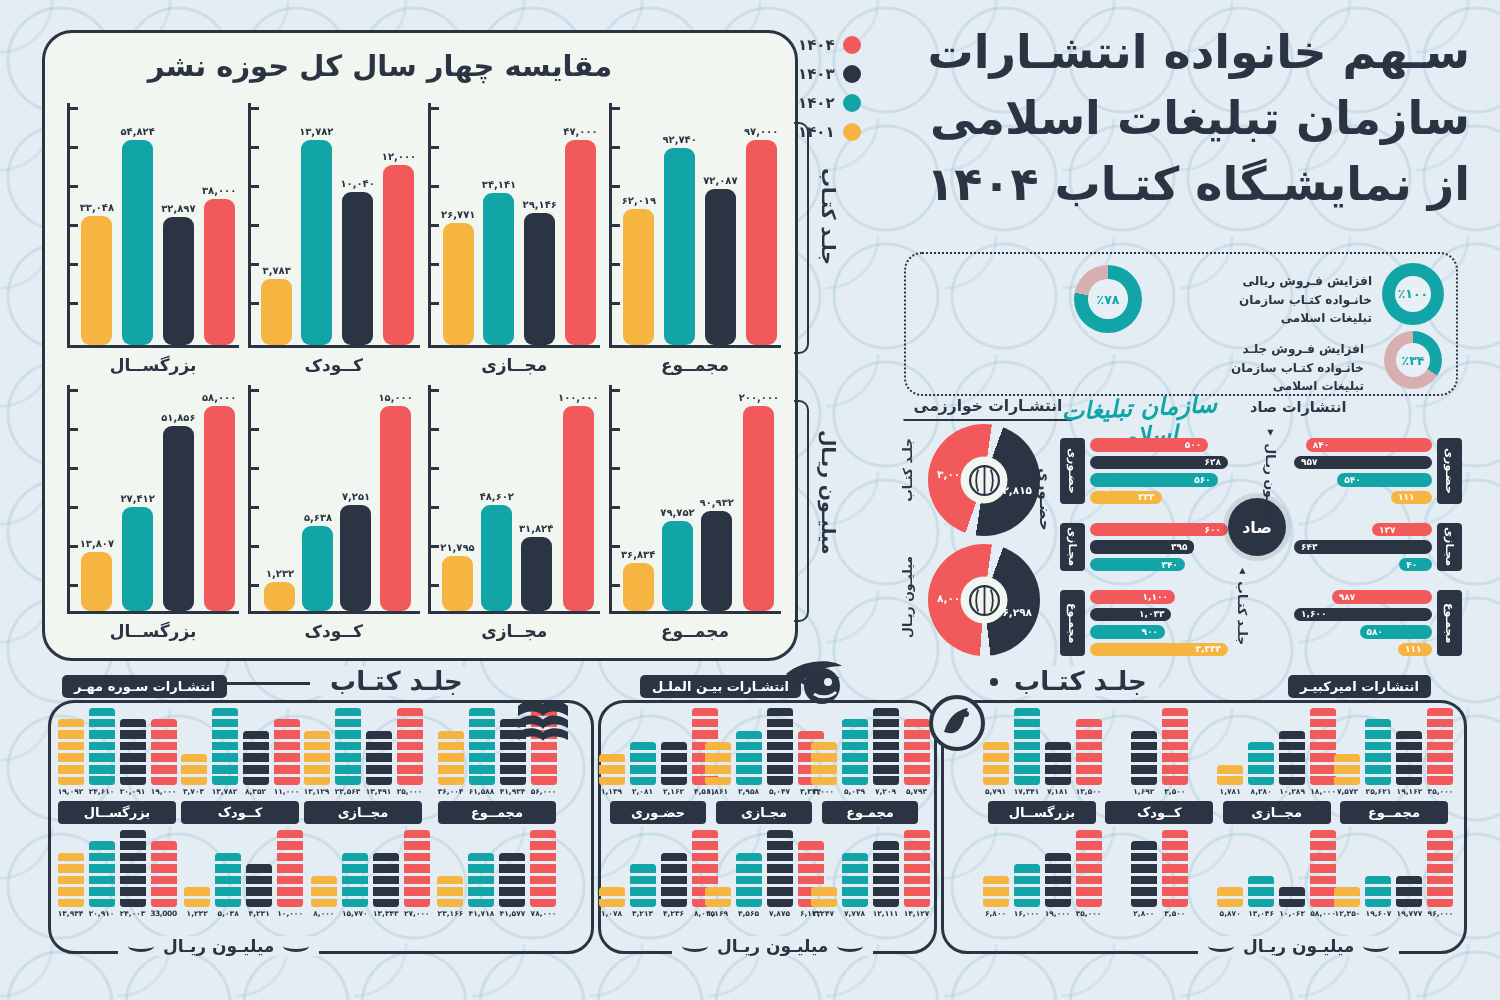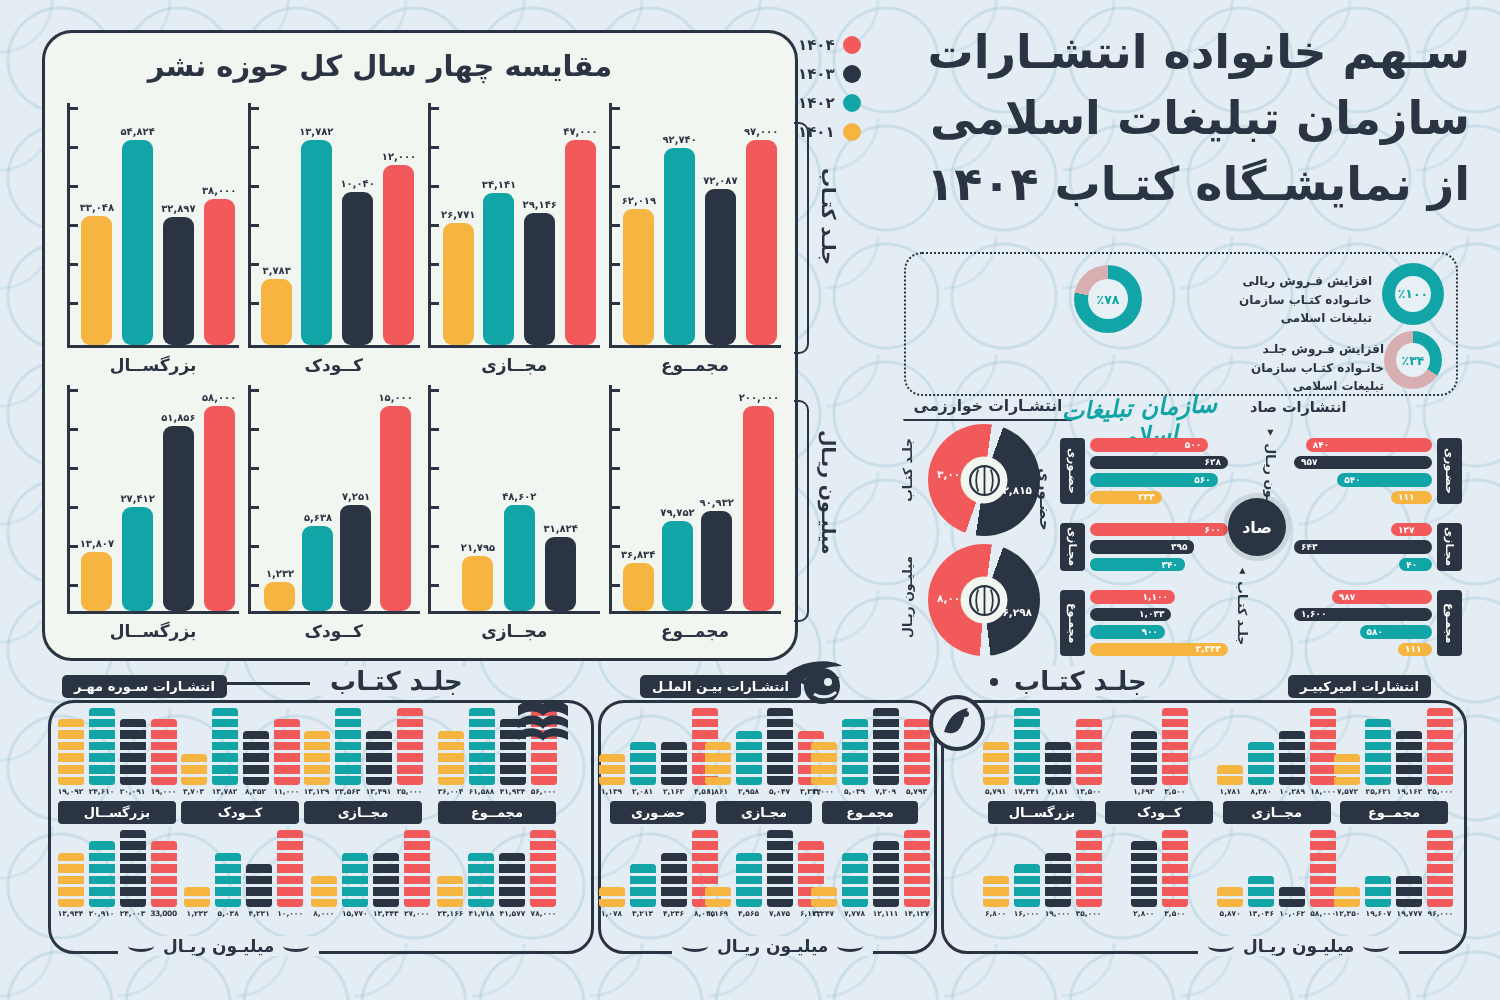--- a/index.html
+++ b/index.html
@@ -41,21 +41,21 @@
   .stats-box{position:absolute;left:904px;top:252px;width:550px;height:140px;
         border:2.6px dotted #2A3442;border-radius:18px}
   .sdonut{position:absolute;border-radius:50%;display:flex;align-items:center;justify-content:center}
   #sd100{right:12px;top:9px;width:62px;height:62px}
   #sd34{right:14px;top:77px;width:58px;height:58px}
   #sd78{left:168px;top:11px;width:68px;height:68px}
   .shole{width:58%;height:58%;background:#E7F0F5;border-radius:50%;display:flex;align-items:center;
         justify-content:center;font-weight:800;color:#12A5A8;font-size:12.5px;white-space:nowrap}
   .stext{position:absolute;direction:rtl;text-align:right;font-size:12px;font-weight:700;line-height:1.55}
   .t100{right:84px;top:18px;width:155px}
-  .t34{right:72px;top:86px;width:155px}
+  .t34{right:92px;top:86px;width:155px}
   .t78{left:14px;top:24px;width:148px}
   .sales{position:absolute;left:16px;top:86px;width:272px;direction:rtl;text-align:right;
         font-size:12.5px;font-weight:700;line-height:1.8}
   
   .kh-title{position:absolute;left:903px;top:397px;width:170px;text-align:center;font-size:15.5px;
         font-weight:800;direction:rtl;border-bottom:2.5px solid #2A3442;padding-bottom:4px;border-radius:2px}
   .kh-axis{position:absolute;writing-mode:vertical-rl;transform:rotate(180deg);font-size:12.5px;
         font-weight:800;direction:rtl}
   .donut{position:absolute;width:112px;height:112px;border-radius:50%}
   #khd0{left:928px;top:424px}#khd1{left:928px;top:544px}
@@ -267,20 +267,24 @@
               <div class="bar" style="background: rgb(246, 181, 64); height: 54.8464px;"></div>
             </div>
             <div class="bwrap">
               <div class="bval">۴۸,۶۰۲</div>
               <div class="bar" style="background: rgb(18, 165, 168); height: 106.316px;"></div>
             </div>
             <div class="bwrap">
               <div class="bval">۳۱,۸۲۴</div>
               <div class="bar" style="background: rgb(42, 52, 66); height: 74.1021px;"></div>
             </div>
+            <div class="bwrap">
+              <div class="bval">۱۰۰,۰۰۰</div>
+              <div class="bar" style="background: rgb(242, 89, 91); height: 205px;"></div>
+            </div>
           </div>
           <div class="mcat">مجــازی</div>
         </div>
         <div class="mchart">
           <div class="plot">
             <div class="ticks"></div>
             <div class="bwrap">
               <div class="bval">۳۶,۸۳۴</div>
               <div class="bar" style="background: rgb(246, 181, 64); height: 48.3606px;"></div>
             </div>
@@ -400,21 +404,21 @@
       </div>
       <div class="sgroup">
         <div class="glabel">مجـازی</div>
         <div class="hbars">
           <div class="hbar" style="background: rgb(242, 89, 91); width: 138px;">
             <span>۶۰۰</span>
           </div>
           <div class="hbar" style="background: rgb(42, 52, 66); width: 104.458px; border-radius: 6px;">
             <span>۳۹۵</span>
           </div>
-          <div class="hbar" style="background: rgb(18, 165, 168); width: 94.9107px; border-radius: 6px;">
+          <div class="hbar" style="background: rgb(18, 165, 168); width: 94.9107px;">
             <span>۳۴۰</span>
           </div>
         </div>
       </div>
       <div class="sgroup">
         <div class="glabel">مجمـوع</div>
         <div class="hbars">
           <div class="hbar" style="background: rgb(242, 89, 91); width: 85px;">
             <span>۱,۱۰۰</span>
           </div>
@@ -444,21 +448,21 @@
             <span>۵۴۰</span>
           </div>
           <div class="hbar" style="background: rgb(246, 181, 64); width: 41.0577px;">
             <span>۱۱۱</span>
           </div>
         </div>
         <div class="glabel">حضـوری</div>
       </div>
       <div class="sgroup">
         <div class="hbars">
-          <div class="hbar" style="background: rgb(242, 89, 91); width: 41px;">
+          <div class="hbar" style="background: rgb(242, 89, 91); width: 60px;">
             <span>۱۲۷</span>
           </div>
           <div class="hbar" style="background: rgb(42, 52, 66); width: 138px;">
             <span>۶۴۳</span>
           </div>
           <div class="hbar" style="background: rgb(18, 165, 168); width: 32.7927px;">
             <span>۴۰</span>
           </div>
         </div>
         <div class="glabel">مجـازی</div>

